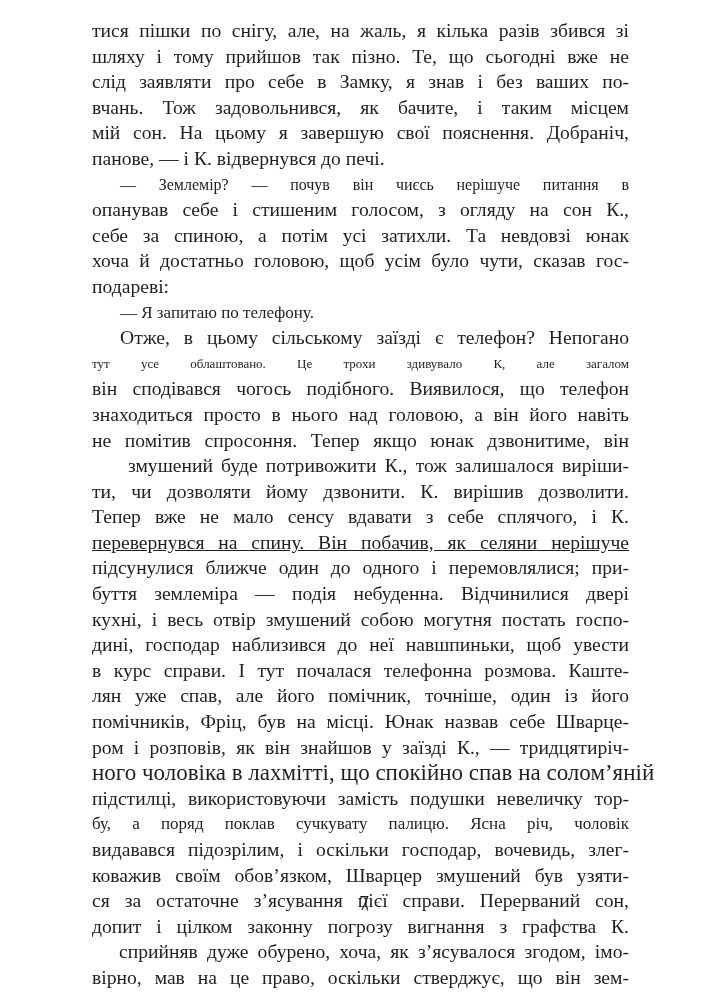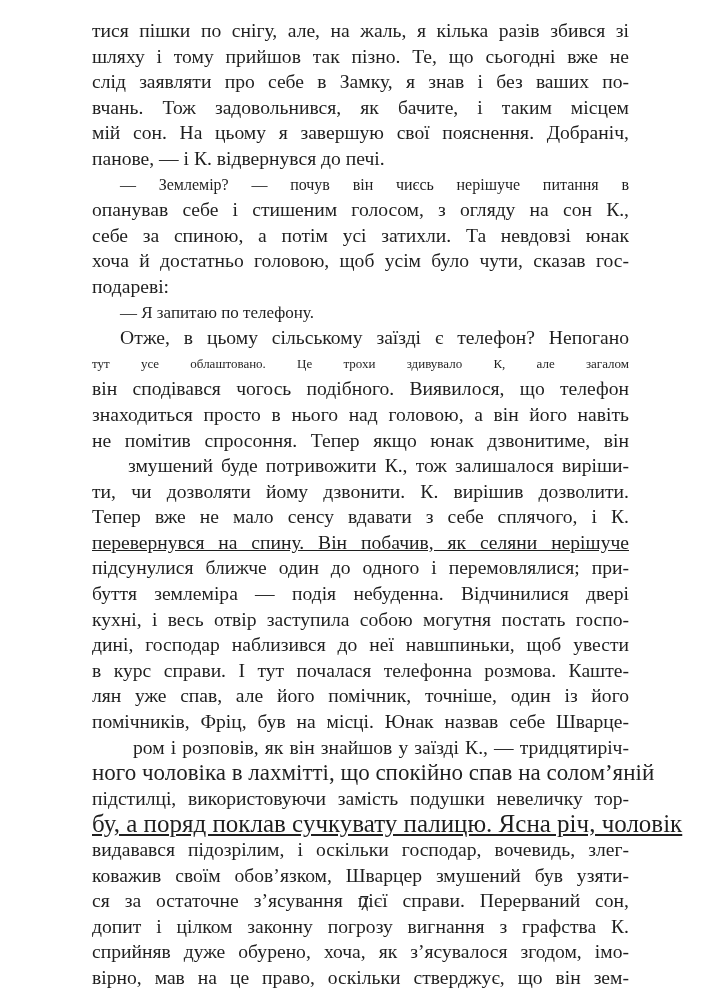--- a/index.html
+++ b/index.html
@@ -66,30 +66,30 @@
     <span class="line" style="font-size: 13px;">тут усе облаштовано. Це трохи здивувало К, але загалом</span>
     <span class="line" style="font-size: 19.6px;">він сподівався чогось подібного. Виявилося, що телефон</span>
     <span class="line" style="font-size: 19.6px;">знаходиться просто в нього над головою, а він його навіть</span>
     <span class="line" style="font-size: 19.6px;">не помітив спросоння. Тепер якщо юнак дзвонитиме, він</span>
     <span class="line" style="font-size: 19.6px; margin-left: 36px;">змушений буде потривожити К., тож залишалося виріши-</span>
     <span class="line" style="font-size: 19.6px;">ти, чи дозволяти йому дзвонити. К. вирішив дозволити.</span>
     <span class="line" style="font-size: 19.6px;">Тепер вже не мало сенсу вдавати з себе сплячого, і К.</span>
     <span class="line" style="font-size: 19.6px; text-decoration: underline;">перевернувся на спину. Він побачив, як селяни нерішуче</span>
     <span class="line" style="font-size: 19.6px;">підсунулися ближче один до одного і перемовлялися; при-</span>
     <span class="line" style="font-size: 19.6px;">буття землеміра — подія небуденна. Відчинилися двері</span>
-    <span class="line" style="font-size: 19.6px;">кухні, і весь отвір заступила собою могутня постать госпо-</span>
+    <span class="line" style="font-size: 19.6px;">кухні, і весь отвір змушений собою могутня постать госпо-</span>
     <span class="line" style="font-size: 19.6px;">дині, господар наблизився до неї навшпиньки, щоб увести</span>
     <span class="line" style="font-size: 19.6px;">в курс справи. І тут почалася телефонна розмова. Каште-</span>
     <span class="line" style="font-size: 19.6px;">лян уже спав, але його помічник, точніше, один із його</span>
     <span class="line" style="font-size: 19.6px;">помічників, Фріц, був на місці. Юнак назвав себе Шварце-</span>
-    <span class="line" style="font-size: 19.6px; margin-left: 41px;">ром і розповів, як він знайшов у заїзді К., — тридцятиріч-</span>
+    <span class="line" style="font-size: 19.6px;">ром і розповів, як він знайшов у заїзді К., — тридцятиріч-</span>
     <span class="line" style="font-size: 23px;">ного чоловіка в лахмітті, що спокійно спав на солом’яній</span>
     <span class="line" style="font-size: 19.6px;">підстилці, використовуючи замість подушки невеличку тор-</span>
-    <span class="line" style="font-size: 25px; text-decoration: underline;">бу, а поряд поклав сучкувату палицю. Ясна річ, чоловік</span>
+    <span class="line" style="font-size: 17px;">бу, а поряд поклав сучкувату палицю. Ясна річ, чоловік</span>
     <span class="line" style="font-size: 19.6px;">видавався підозрілим, і оскільки господар, вочевидь, злег-</span>
     <span class="line" style="font-size: 19.6px;">коважив своїм обов’язком, Шварцер змушений був узяти-</span>
     <span class="line" style="font-size: 19.6px;">ся за остаточне з’ясування цієї справи. Перерваний сон,</span>
     <span class="line" style="font-size: 19.6px;">допит і цілком законну погрозу вигнання з графства К.</span>
-    <span class="line" style="font-size: 19.6px;">сприйняв дуже обурено, хоча, як з’ясувалося згодом, імо-</span>
+    <span class="line" style="font-size: 19.6px; margin-left: 27px;">сприйняв дуже обурено, хоча, як з’ясувалося згодом, імо-</span>
     <span class="line" style="font-size: 19.6px;">вірно, мав на це право, оскільки стверджує, що він зем-</span>
   </div>
 
 <div class="page-number">7</div>
 
 </body></html>

